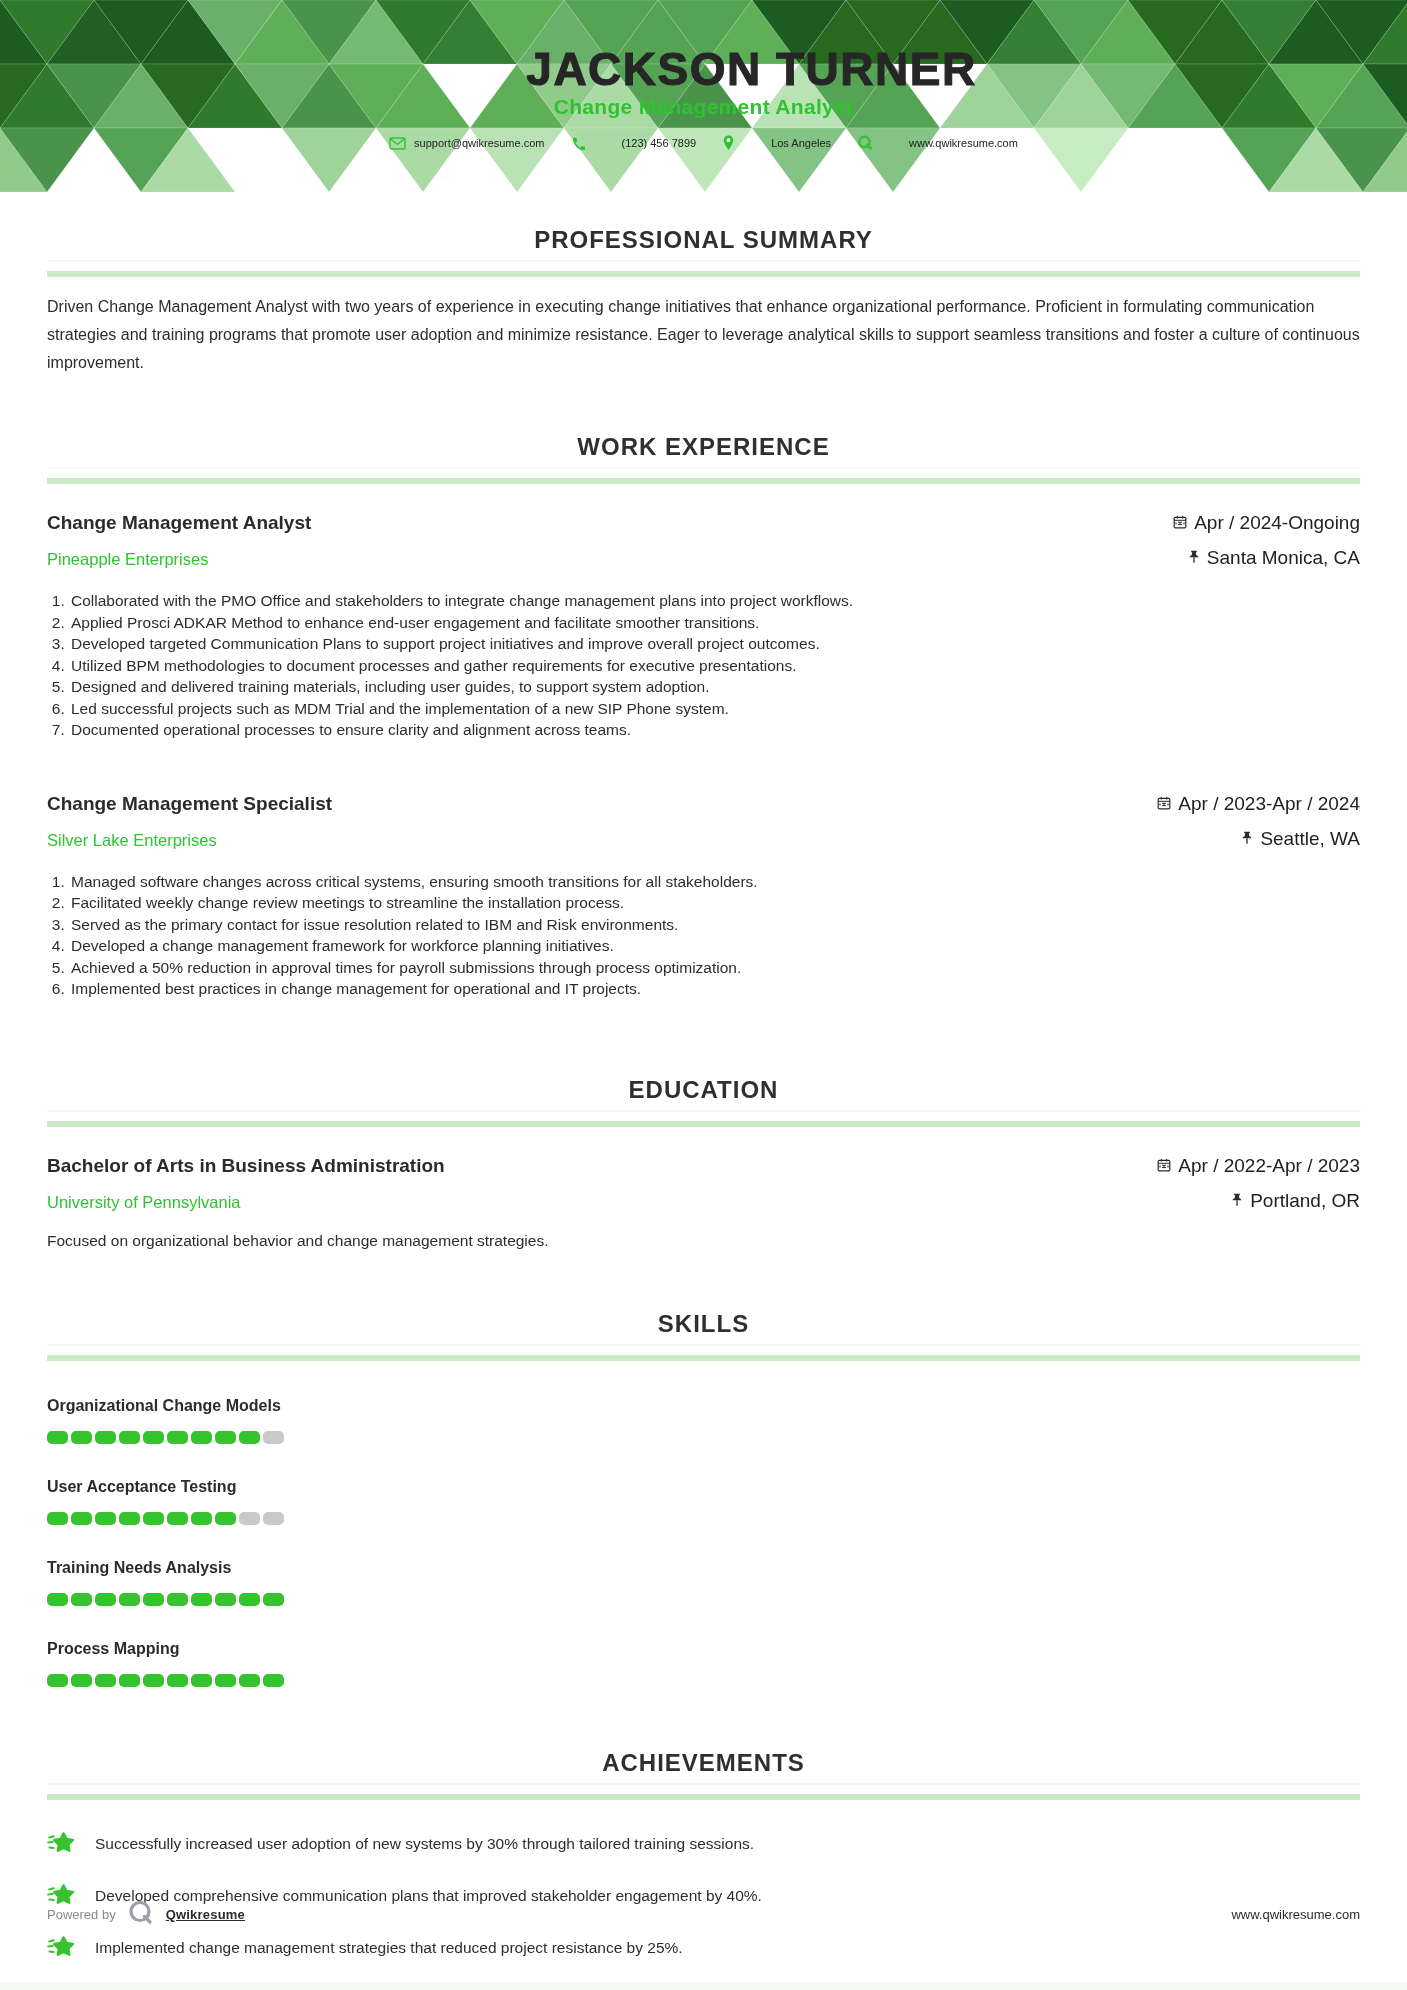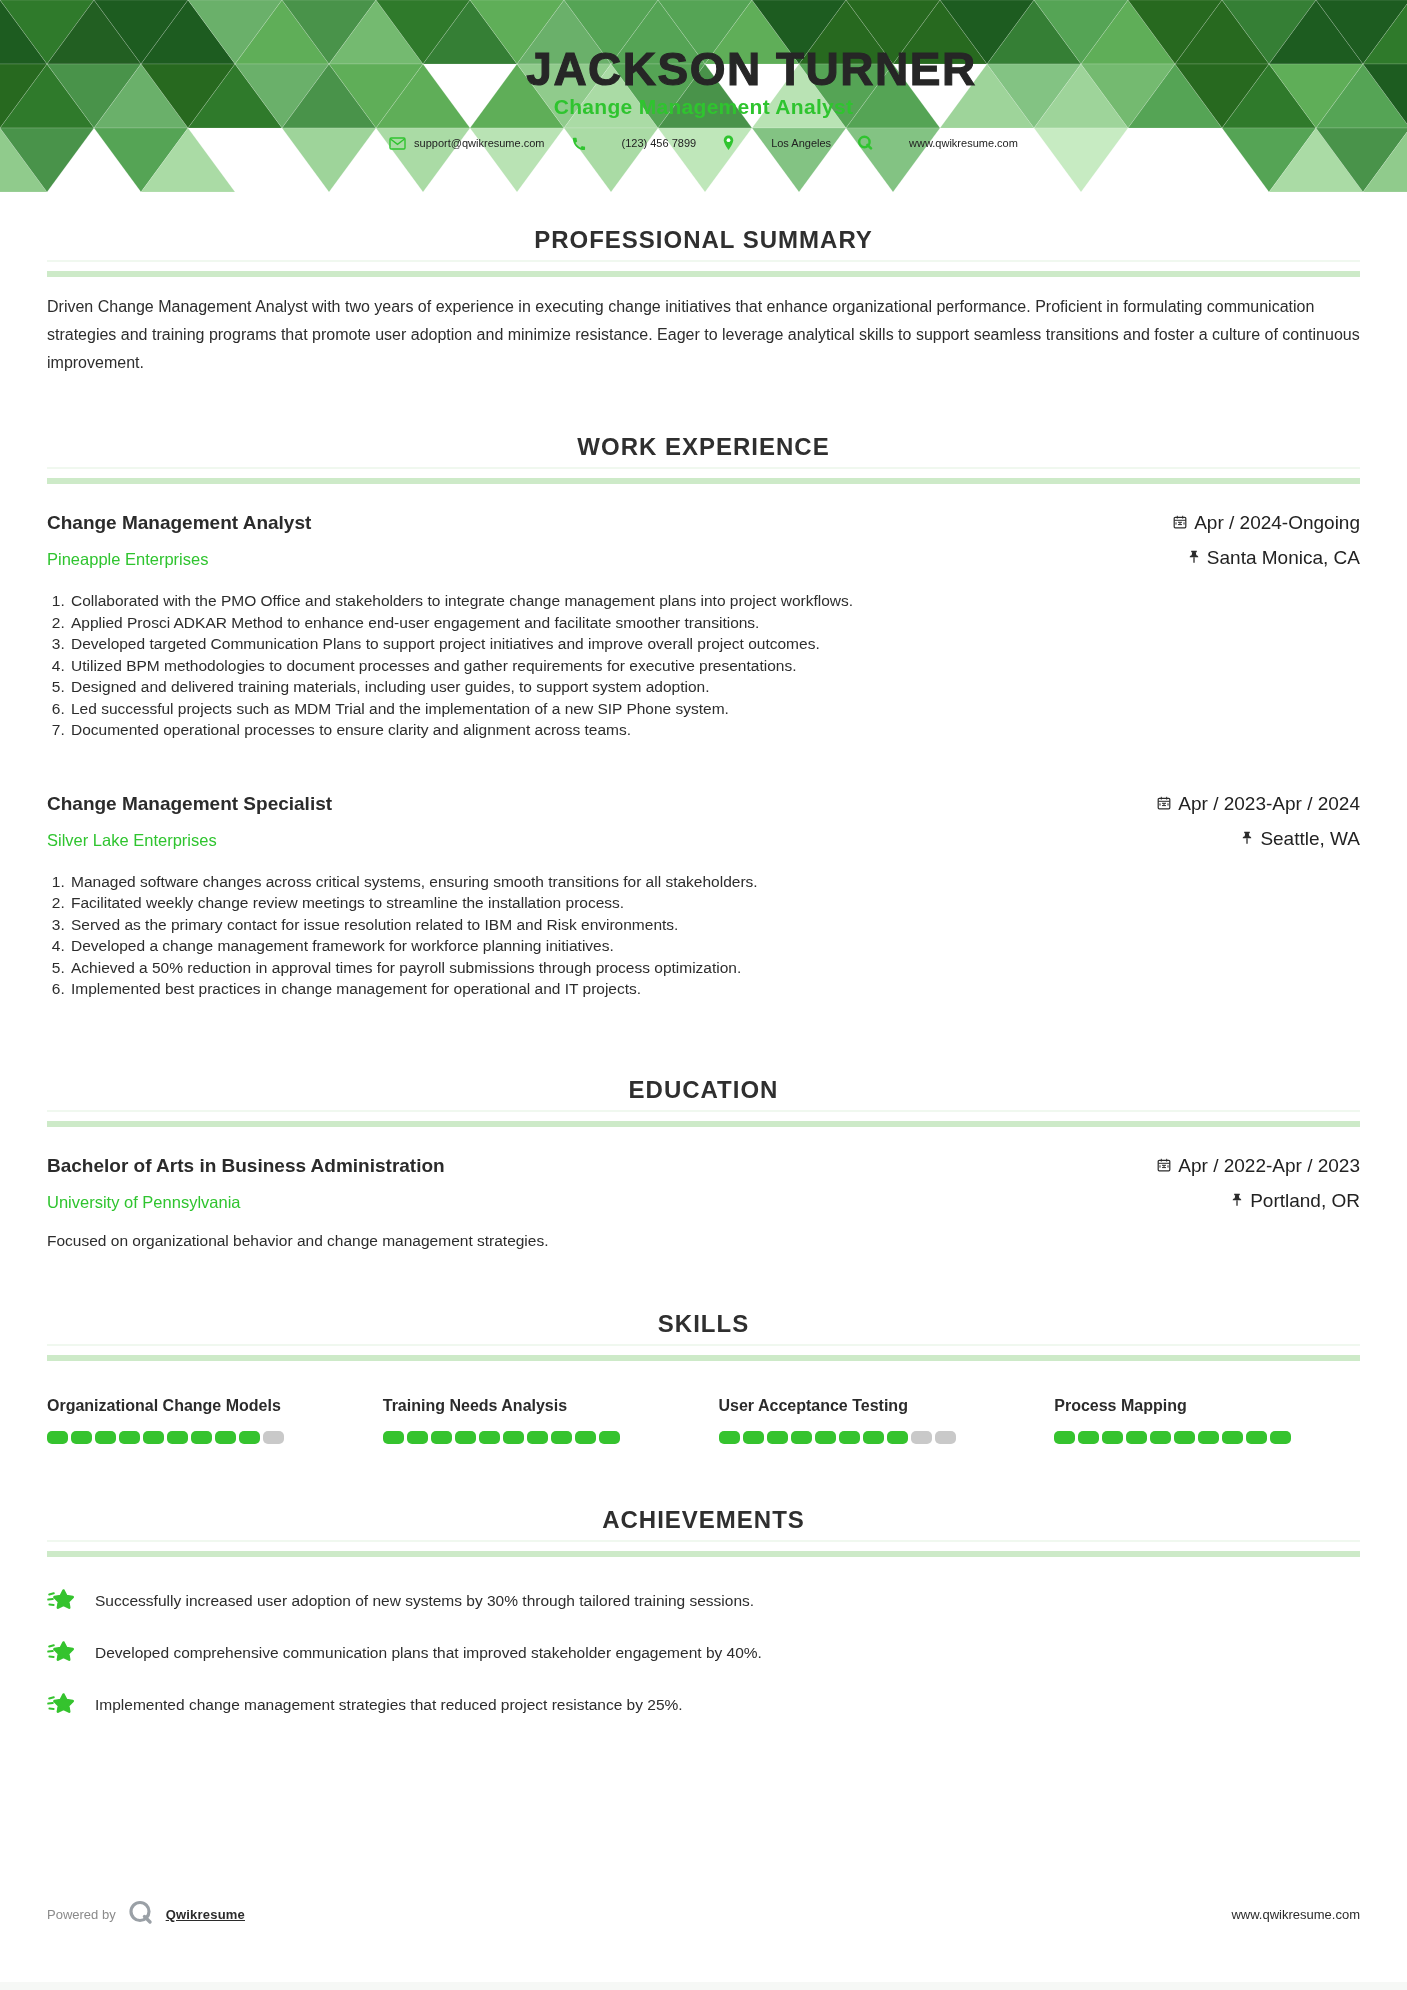--- a/index.html
+++ b/index.html
@@ -44,21 +44,21 @@
   .entry-head{display:flex;justify-content:space-between;align-items:flex-start;}
   .entry-title{font-size:19px;font-weight:bold;color:#2b2b2b;}
   .entry-company{margin-top:16px;font-size:16.5px;color:#2fc42f;}
   .entry-meta{text-align:right;font-size:19px;color:#222;flex:0 0 auto;}
   .meta-row{display:flex;justify-content:flex-end;align-items:center;gap:7px;}
   .meta-row + .meta-row{margin-top:13px;}
   ol.bullets{margin:21px 0 0 0;padding-left:22px;font-size:15.5px;line-height:21.5px;color:#2d2d2d;}
   ol.bullets li{margin:0;padding-left:2px;}
   .edu-desc{margin-top:20px;font-size:15.5px;color:#2d2d2d;}
   
-  .skills-grid{display:flex;gap:30px;margin-top:32px;}
+  .skills-grid{display:flex;gap:30px;margin-top:32px;flex-direction:column;}
   .skill{flex:1 1 0;}
   .skill-name{font-size:16px;font-weight:bold;color:#2b2b2b;line-height:26px;min-height:26px;}
   .skill-bar{display:flex;gap:3px;margin-top:12px;}
   .skill-bar .seg{width:21px;height:13px;border-radius:5px;background:#c9c9c9;}
   .skill-bar .seg.on{background:#35c32e;}
   
   .ach-list{margin-top:30px;}
   .ach-item{display:flex;align-items:center;gap:18px;margin-top:24px;font-size:15.5px;color:#2d2d2d;}
   .ach-item:first-child{margin-top:14px;}
   .ach-icon{flex:0 0 auto;display:inline-flex;}
@@ -346,47 +346,47 @@
             <span class="seg on"></span>
             <span class="seg on"></span>
             <span class="seg on"></span>
             <span class="seg on"></span>
             <span class="seg on"></span>
             <span class="seg on"></span>
             <span class="seg"></span>
           </div>
       </div>
       <div class="skill">
+        <div class="skill-name">User Acceptance Testing</div>
+        <div class="skill-bar">
+            <span class="seg on"></span>
+            <span class="seg on"></span>
+            <span class="seg on"></span>
+            <span class="seg on"></span>
+            <span class="seg on"></span>
+            <span class="seg on"></span>
+            <span class="seg on"></span>
+            <span class="seg on"></span>
+            <span class="seg"></span>
+            <span class="seg"></span>
+          </div>
+      </div>
+      <div class="skill">
         <div class="skill-name">Training Needs Analysis</div>
         <div class="skill-bar">
             <span class="seg on"></span>
             <span class="seg on"></span>
             <span class="seg on"></span>
             <span class="seg on"></span>
             <span class="seg on"></span>
             <span class="seg on"></span>
             <span class="seg on"></span>
             <span class="seg on"></span>
             <span class="seg on"></span>
             <span class="seg on"></span>
-          </div>
-      </div>
-      <div class="skill">
-        <div class="skill-name">User Acceptance Testing</div>
-        <div class="skill-bar">
-            <span class="seg on"></span>
-            <span class="seg on"></span>
-            <span class="seg on"></span>
-            <span class="seg on"></span>
-            <span class="seg on"></span>
-            <span class="seg on"></span>
-            <span class="seg on"></span>
-            <span class="seg on"></span>
-            <span class="seg"></span>
-            <span class="seg"></span>
           </div>
       </div>
       <div class="skill">
         <div class="skill-name">Process Mapping</div>
         <div class="skill-bar">
             <span class="seg on"></span>
             <span class="seg on"></span>
             <span class="seg on"></span>
             <span class="seg on"></span>
             <span class="seg on"></span>

